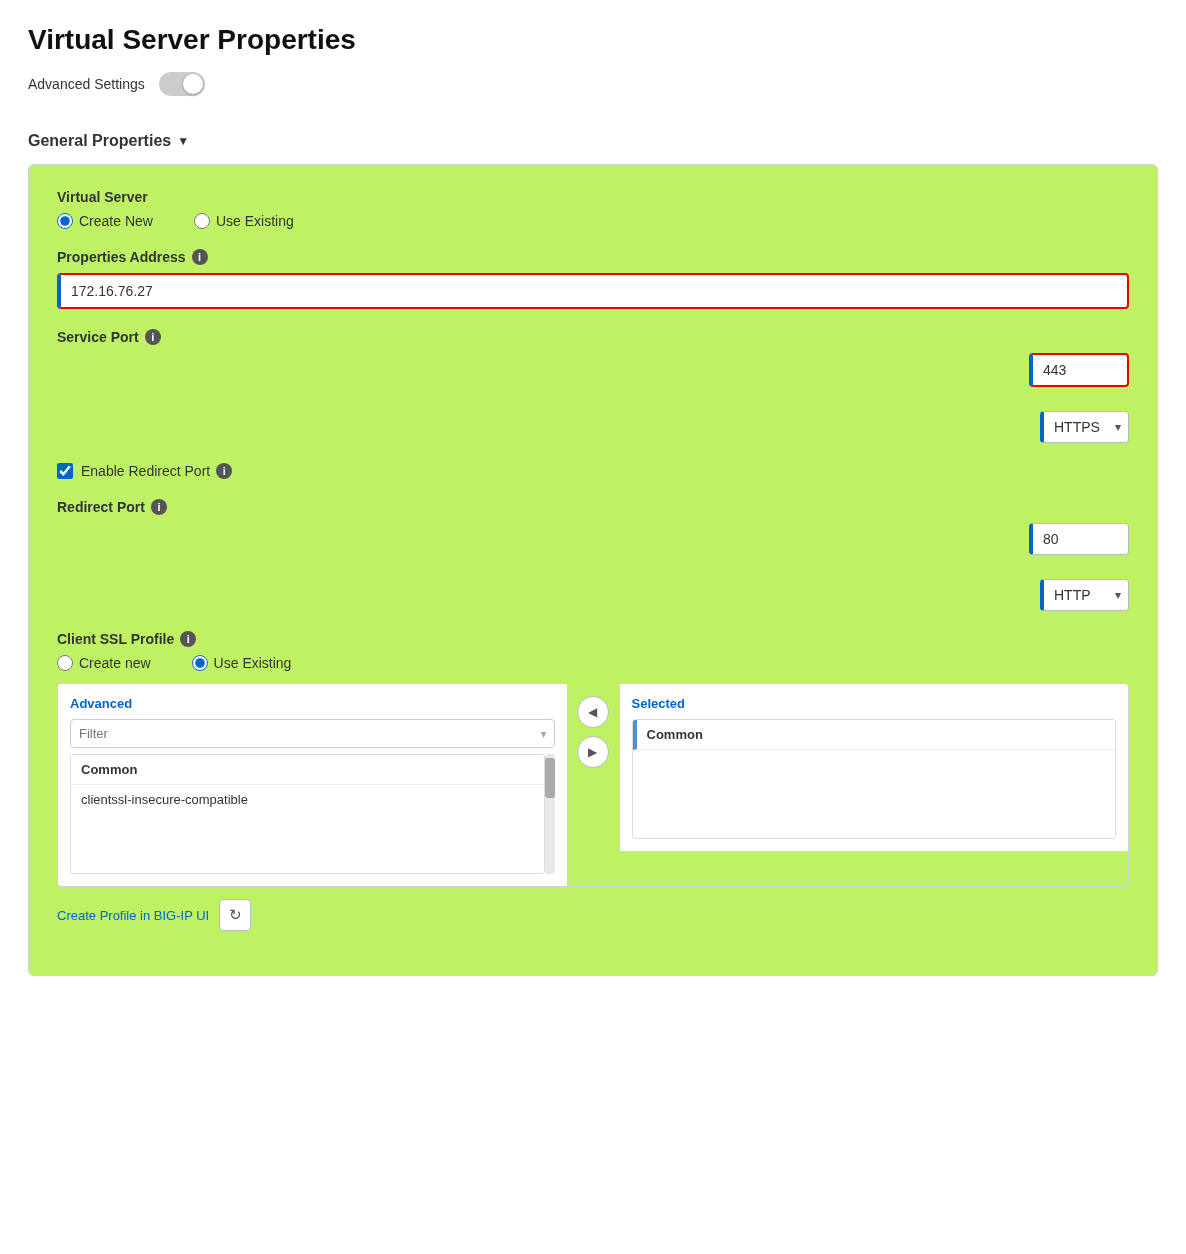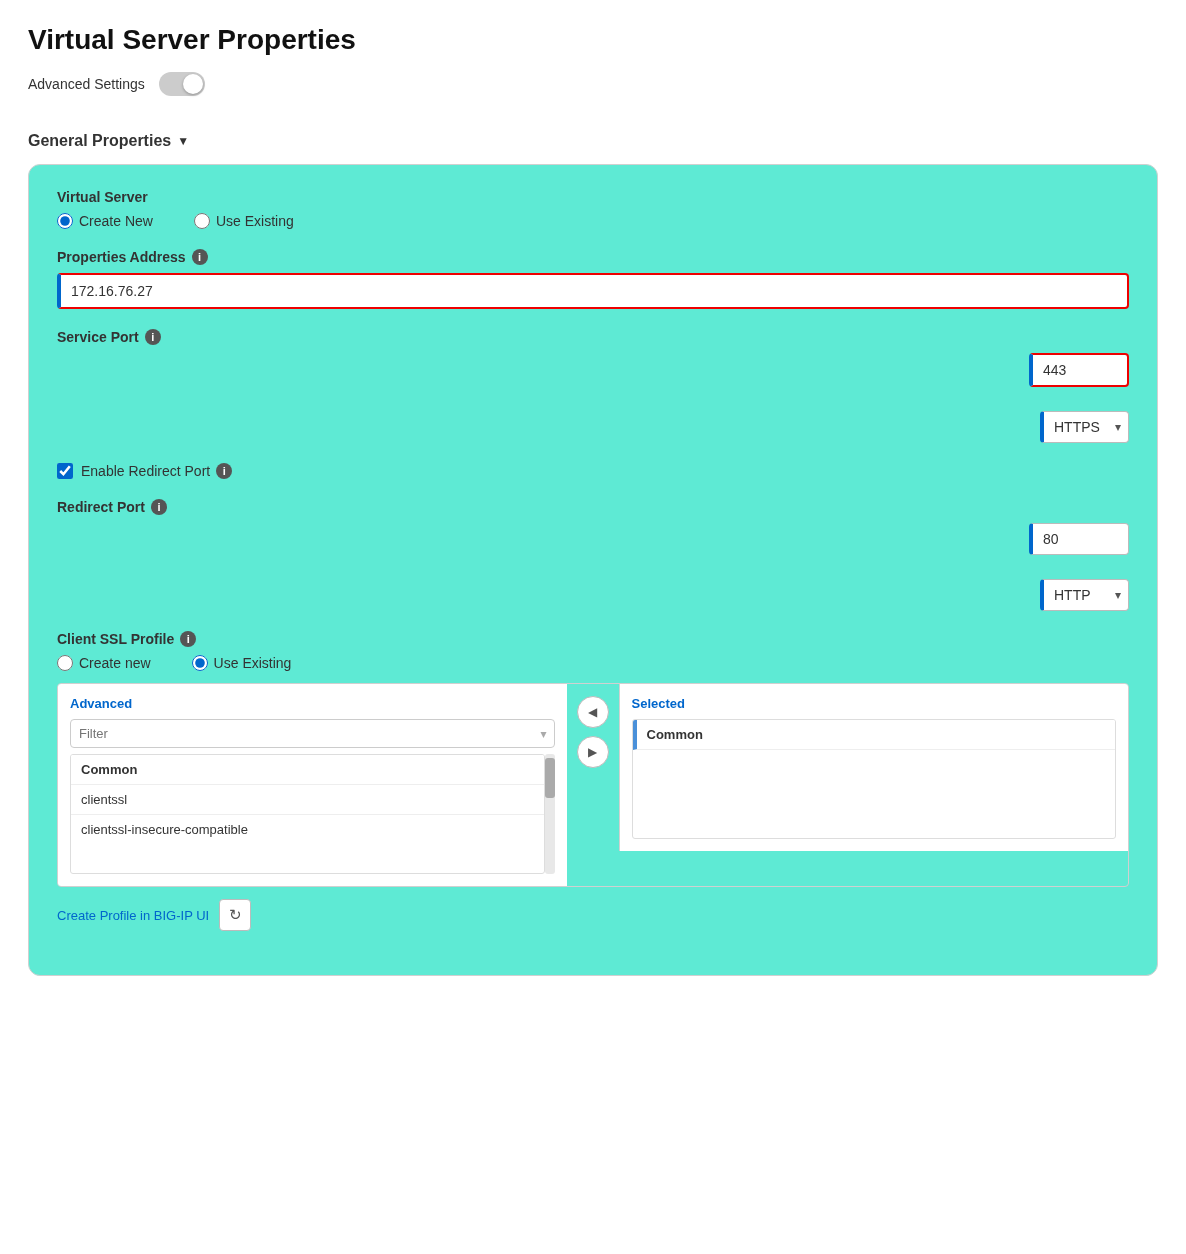--- a/index.html
+++ b/index.html
@@ -51,23 +51,23 @@
       margin-bottom: 14px;
       display: flex;
       align-items: center;
       gap: 6px;
     }
     .section-header .chevron {
       font-size: 12px;
     }
     .card {
       border: 1px solid #d0d0d0;
-      border-radius: 12px;
+      border-radius: 6px;
       padding: 24px 28px;
-      background: #5eead4;
+      background: #bef264;
     }
     .field-group {
       margin-bottom: 20px;
     }
     .field-label {
       font-weight: 700;
       font-size: 14px;
       margin-bottom: 8px;
       display: flex;
       align-items: center;
@@ -448,21 +448,20 @@
         <div class="list-panel-label">Advanced</div>
 
         <div class="filter-input-wrapper">
           <input type="text" class="filter-input" placeholder="Filter" style="">
           <span class="filter-icon">▾</span>
         </div>
 
         <div class="list-box-wrapper">
           <div class="list-box">
             <div class="list-group-header">Common</div>
-            <div class="list-item">clientssl</div>
             <div class="list-item">clientssl-insecure-compatible</div>
           </div>
           <div class="scrollbar">
             <div class="scrollbar-thumb"></div>
           </div>
         </div>
       </div>
 
       <div class="transfer-buttons">
         <button class="transfer-btn">

